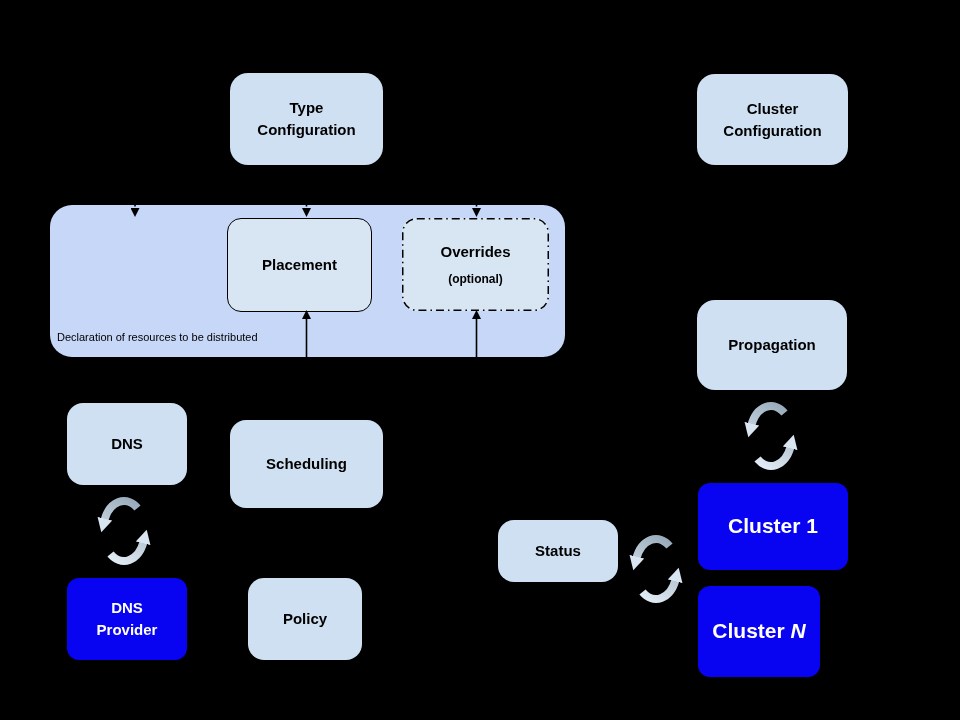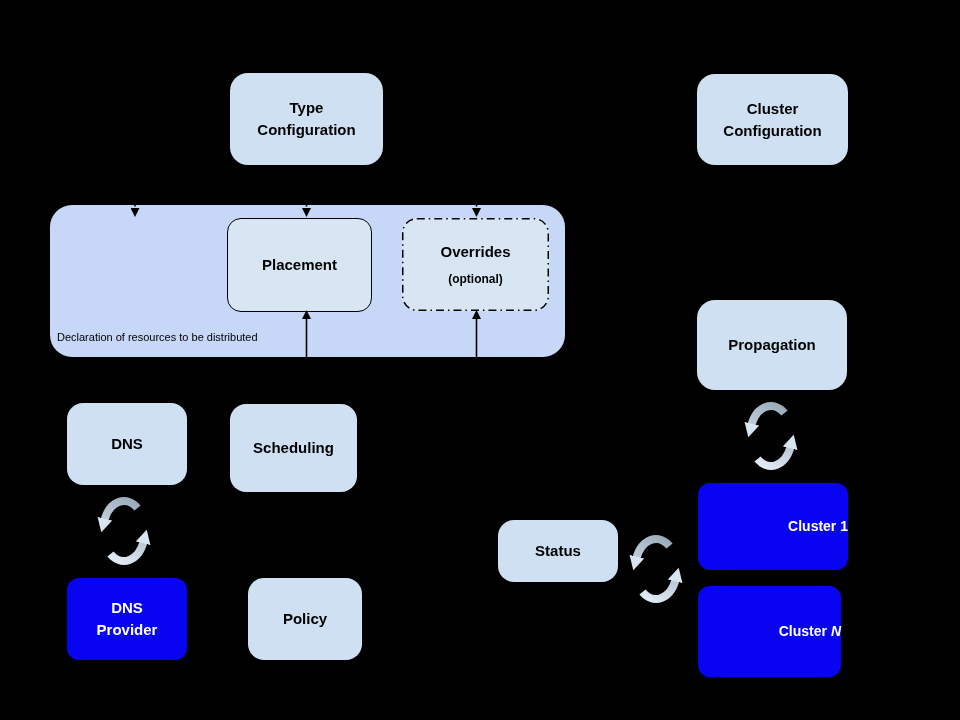--- a/index.html
+++ b/index.html
@@ -12,21 +12,21 @@
   .box{
     position:absolute;display:flex;flex-direction:column;
     align-items:center;justify-content:center;text-align:center;
     color:var(--text_dark,#000);font-size:15px;line-height:1.45;
     border-radius:18px;z-index:2;font-weight:bold;
   }
   .light{background:var(--box_fill_light,#cfe0f2);}
   .inner{background:var(--box_fill_inner,#d8e6f3);border:1.5px solid var(--line,#000);border-radius:14px;}
   .nob{border:none;}
   .blue{background:var(--box_fill_blue,#0804f2);color:var(--text_light,#fff);border-radius:12px;}
-  .bold{font-weight:bold;font-size:14px;align-items:flex-end;}
+  .bold{font-weight:bold;font-size:21px;}
   .lbl{white-space:pre-line;}
   .sub{font-size:12px;margin-top:8px;}
   .group{
     position:absolute;left:50px;top:205px;width:515px;height:152px;
     background:var(--group_fill,#c7d7f7);border-radius:22px;z-index:1;
   }
   .caption{
     position:absolute;left:57px;top:331px;z-index:2;
     font-size:11px;color:var(--text_dark,#000);
   }
@@ -66,21 +66,21 @@
 
   <div class="box inner nob" style="left:402px;top:218px;width:147px;height:93px">
     <span class="lbl">Overrides</span>
     <span class="sub">(optional)</span>
   </div>
 
   <div class="box light" style="left:67px;top:403px;width:120px;height:82px;border-radius:16px">
     <span class="lbl">DNS</span>
   </div>
 
-  <div class="box light" style="left:230px;top:404px;width:127px;height:88px;border-radius:16px">
+  <div class="box light" style="left:230px;top:420px;width:153px;height:88px;border-radius:16px">
     <span class="lbl">Scheduling</span>
   </div>
 
   <div class="box blue" style="left:67px;top:578px;width:120px;height:82px">
     <span class="lbl">DNS
 Provider</span>
   </div>
 
   <div class="box light" style="left:697px;top:300px;width:150px;height:90px">
     <span class="lbl">Propagation</span>
@@ -91,21 +91,21 @@
   </div>
 
   <div class="box light" style="left:498px;top:520px;width:120px;height:62px;border-radius:16px">
     <span class="lbl">Status</span>
   </div>
 
   <div class="box blue bold" style="left:698px;top:483px;width:150px;height:87px">
     <span class="lbl">Cluster 1</span>
   </div>
 
-  <div class="box blue bold" style="left:698px;top:586px;width:143px;height:91px">
+  <div class="box blue bold" style="left:698px;top:586px;width:122px;height:91px">
     <span class="lbl"><span>Cluster </span><span class="it">N</span></span>
   </div>
 
   <svg class="overlay" width="960" height="720" viewBox="0 0 960 720">
     <defs>
       <marker id="mb" markerUnits="userSpaceOnUse" markerWidth="9" markerHeight="9" refX="1" refY="4.5" orient="auto">
         <path class="mk-black" d="M0 0 L9 4.5 L0 9 Z"></path>
       </marker>
       <marker id="ms" markerUnits="userSpaceOnUse" markerWidth="15" markerHeight="15" refX="2" refY="7.5" orient="auto">
         <path class="mk-light" d="M0 0 L14 7.5 L0 15 Z"></path>

